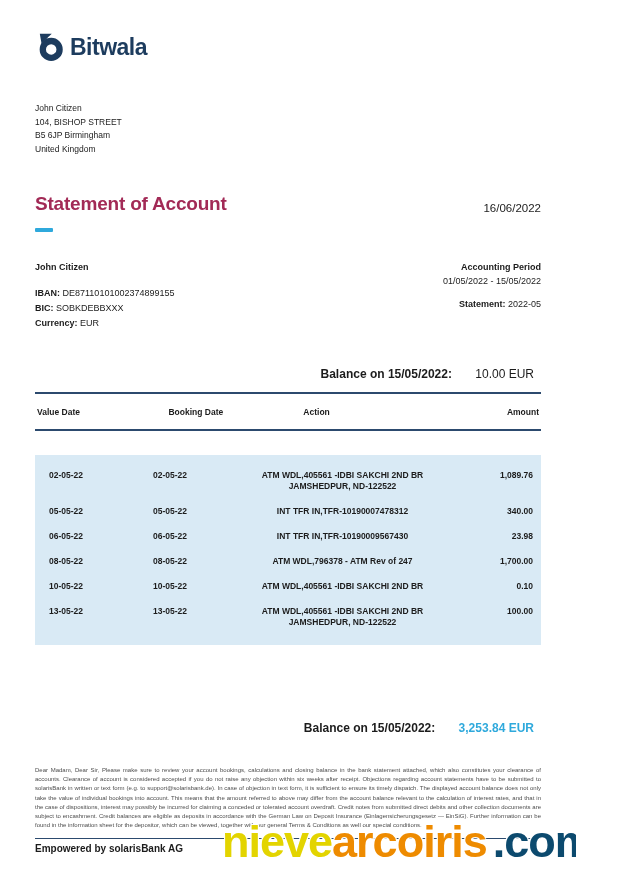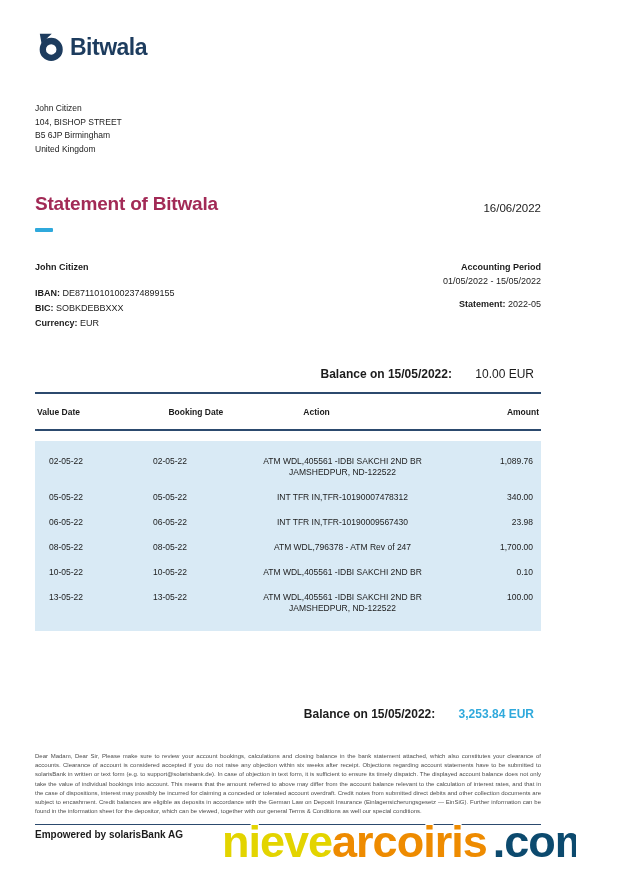--- a/index.html
+++ b/index.html
@@ -36,21 +36,21 @@
   .balance-line .b-value { margin-left:20px; }
   .balance-closing { margin-top:76px; }
   .balance-closing .b-value { color:#2fa9dc; font-weight:bold; }
 
   
   .tx-table { margin-top:11px; width:100%; }
   .tx-head { border-top:2px solid #2c4a6e; border-bottom:2px solid #2c4a6e;
              display:flex; padding:13px 0 12px 0; font-size:8.5px; font-weight:bold;gap:44px; }
   .c1 { width:110px; } .c2 { width:90px; } .c3 { width:215px; } .c4 { flex:1; text-align:right; }
   .tx-head .c1 { padding-left:2px; } .tx-head .c3 { padding-left:18px; } .tx-head .c4 { padding-right:2px; }
-  .tx-body { margin-top:10px; background:#d9eaf5; padding:8px 0 10px 0; }
+  .tx-body { margin-top:24px; background:#d9eaf5; padding:8px 0 10px 0;font-weight:bold; }
   .tx-row { display:flex; font-size:8.5px; line-height:11px; padding:7px 0; }
   .tx-row .c1 { padding-left:14px; } .tx-row .c2 { padding-left:8px; }
   .tx-row .c3 { text-align:center; } .tx-row .c4 { text-align:right; padding-right:8px; }
   .tx-row .action-text { display:inline-block; max-width:180px; }
 
   
   .disclaimer { margin-top:31px; font-size:6px; line-height:9.2px; color:#4d4d4d; text-align:justify; }
   .footer-rule { margin-top:8px; border-top:1.5px solid #2c4a6e; }
   .footer-text { margin-top:4px; font-size:10px; font-weight:bold; color:#1c1c1c; }
 
@@ -74,21 +74,21 @@
   </div>
 
   <div class="address">
     <div>John Citizen</div>
     <div>104, BISHOP STREET</div>
     <div>B5 6JP Birmingham</div>
     <div>United Kingdom</div>
   </div>
 
   <div class="title-row">
-    <div class="doc-title">Statement of Bitwala</div>
+    <div class="doc-title">Statement of Account</div>
     <div class="issue-date">16/06/2022</div>
   </div>
   <div class="cyan-dash"></div>
 
   <div class="info-row">
     <div class="info-left">
       <div class="holder">John Citizen</div>
       <div class="kv">
         <b>IBAN:</b>
         <span>DE87110101002374899155</span>

